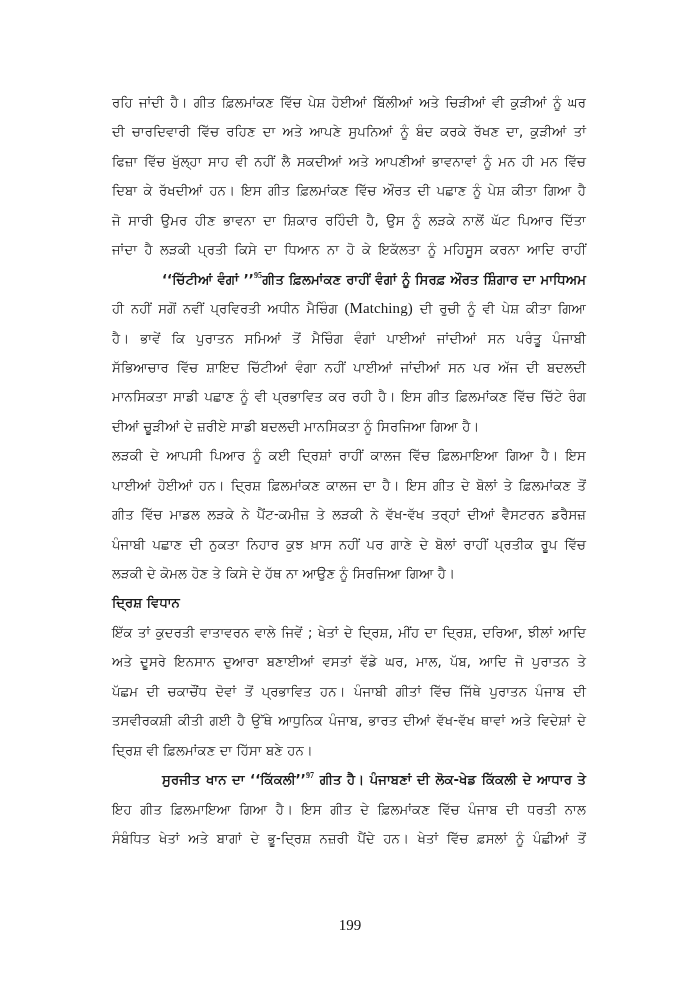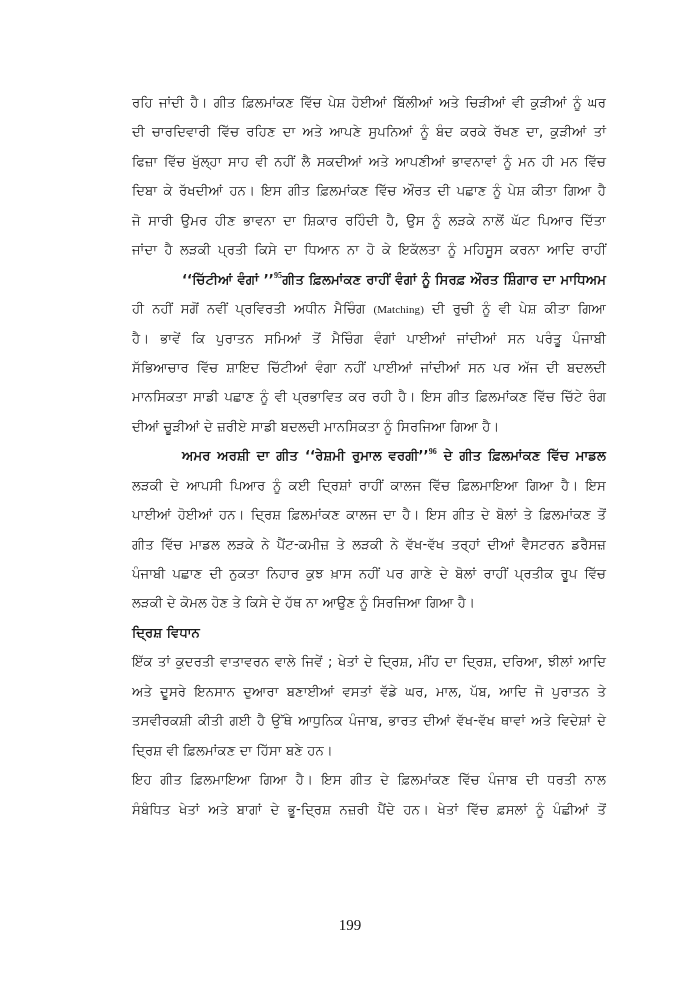--- a/index.html
+++ b/index.html
@@ -10,21 +10,21 @@
     body {
       width: 700px;
       height: 989px;
       position: relative;
       overflow: hidden;
       font-family: "DejaVu Sans", "Liberation Sans", sans-serif;
       color: #1a1a1a;
     }
     .page {
       position: absolute;
-      left: 132px;
+      left: 112px;
       top: 88px;
       width: 474px;
     }
     .line {
       display: block;
       height: 29.45px;
       line-height: 29.45px;
       font-size: 13.2px;
       white-space: nowrap;
       text-align: justify;
@@ -43,21 +43,21 @@
       text-align-last: left;
     }
     sup {
       font-family: "Liberation Serif", serif;
       font-size: 8px;
       line-height: 0;
       vertical-align: 6px;
     }
     .latin {
       font-family: "Liberation Serif", serif;
-      font-size: 11px;
+      font-size: 15px;
     }
     .page-number {
       position: absolute;
       top: 917px;
       left: 0;
       width: 700px;
       text-align: center;
       font-family: "Liberation Serif", serif;
       font-size: 15px;
       color: #111;
@@ -80,37 +80,38 @@
   <div>
     <span class="line indent"><span>‘‘ਚਿੱਟੀਆਂ ਵੰਗਾਂ ’’</span><sup>95</sup><span>ਗੀਤ ਫ਼ਿਲਮਾਂਕਣ ਰਾਹੀਂ ਵੰਗਾਂ ਨੂੰ ਸਿਰਫ਼ ਔਰਤ ਸ਼ਿੰਗਾਰ ਦਾ ਮਾਧਿਅਮ</span></span>
     <span class="line"><span>ਹੀ ਨਹੀਂ ਸਗੋਂ ਨਵੀਂ ਪ੍ਰਵਿਰਤੀ ਅਧੀਨ ਮੈਚਿੰਗ </span><span class="latin">(Matching)</span><span> ਦੀ ਰੁਚੀ ਨੂੰ ਵੀ ਪੇਸ਼ ਕੀਤਾ ਗਿਆ</span></span>
     <span class="line">ਹੈ। ਭਾਵੇਂ ਕਿ ਪੁਰਾਤਨ ਸਮਿਆਂ ਤੋਂ ਮੈਚਿੰਗ ਵੰਗਾਂ ਪਾਈਆਂ ਜਾਂਦੀਆਂ ਸਨ ਪਰੰਤੂ ਪੰਜਾਬੀ</span>
     <span class="line">ਸੱਭਿਆਚਾਰ ਵਿੱਚ ਸ਼ਾਇਦ ਚਿੱਟੀਆਂ ਵੰਗਾ ਨਹੀਂ ਪਾਈਆਂ ਜਾਂਦੀਆਂ ਸਨ ਪਰ ਅੱਜ ਦੀ ਬਦਲਦੀ</span>
     <span class="line">ਮਾਨਸਿਕਤਾ ਸਾਡੀ ਪਛਾਣ ਨੂੰ ਵੀ ਪ੍ਰਭਾਵਿਤ ਕਰ ਰਹੀ ਹੈ। ਇਸ ਗੀਤ ਫ਼ਿਲਮਾਂਕਣ ਵਿੱਚ ਚਿੱਟੇ ਰੰਗ</span>
     <span class="line last">ਦੀਆਂ ਚੂੜੀਆਂ ਦੇ ਜ਼ਰੀਏ ਸਾਡੀ ਬਦਲਦੀ ਮਾਨਸਿਕਤਾ ਨੂੰ ਸਿਰਜਿਆ ਗਿਆ ਹੈ।</span>
   </div>
 
   <div>
-    <span class="line indent"><span>ਅਮਰ ਅਰਸ਼ੀ ਦਾ ਗੀਤ ‘‘ਰੇਸ਼ਮੀ ਰੁਮਾਲ ਵਰਗੀ’’</span><sup>96</sup><span> ਦੇ ਗੀਤ ਫ਼ਿਲਮਾਂਕਣ ਵਿੱਚ ਮਾਡਲ</span></span>
     <span class="line">ਲੜਕੀ ਦੇ ਆਪਸੀ ਪਿਆਰ ਨੂੰ ਕਈ ਦ੍ਰਿਸ਼ਾਂ ਰਾਹੀਂ ਕਾਲਜ ਵਿੱਚ ਫ਼ਿਲਮਾਇਆ ਗਿਆ ਹੈ। ਇਸ</span>
     <span class="line">ਪਾਈਆਂ ਹੋਈਆਂ ਹਨ। ਦ੍ਰਿਸ਼ ਫ਼ਿਲਮਾਂਕਣ ਕਾਲਜ ਦਾ ਹੈ। ਇਸ ਗੀਤ ਦੇ ਬੋਲਾਂ ਤੇ ਫ਼ਿਲਮਾਂਕਣ ਤੋਂ</span>
     <span class="line">ਗੀਤ ਵਿੱਚ ਮਾਡਲ ਲੜਕੇ ਨੇ ਪੈਂਟ-ਕਮੀਜ਼ ਤੇ ਲੜਕੀ ਨੇ ਵੱਖ-ਵੱਖ ਤਰ੍ਹਾਂ ਦੀਆਂ ਵੈਸਟਰਨ ਡਰੈਸਜ਼</span>
     <span class="line">ਪੰਜਾਬੀ ਪਛਾਣ ਦੀ ਨੁਕਤਾ ਨਿਹਾਰ ਕੁਝ ਖ਼ਾਸ ਨਹੀਂ ਪਰ ਗਾਣੇ ਦੇ ਬੋਲਾਂ ਰਾਹੀਂ ਪ੍ਰਤੀਕ ਰੂਪ ਵਿੱਚ</span>
     <span class="line last">ਲੜਕੀ ਦੇ ਕੋਮਲ ਹੋਣ ਤੇ ਕਿਸੇ ਦੇ ਹੱਥ ਨਾ ਆਉਣ ਨੂੰ ਸਿਰਜਿਆ ਗਿਆ ਹੈ।</span>
   </div>
 
   <span class="line heading">ਦ੍ਰਿਸ਼ ਵਿਧਾਨ</span>
 
   <div>
     <span class="line">ਇੱਕ ਤਾਂ ਕੁਦਰਤੀ ਵਾਤਾਵਰਨ ਵਾਲੇ ਜਿਵੇਂ ; ਖੇਤਾਂ ਦੇ ਦ੍ਰਿਸ਼, ਮੀਂਹ ਦਾ ਦ੍ਰਿਸ਼, ਦਰਿਆ, ਝੀਲਾਂ ਆਦਿ</span>
     <span class="line">ਅਤੇ ਦੂਸਰੇ ਇਨਸਾਨ ਦੁਆਰਾ ਬਣਾਈਆਂ ਵਸਤਾਂ ਵੱਡੇ ਘਰ, ਮਾਲ, ਪੱਬ, ਆਦਿ ਜੋ ਪੁਰਾਤਨ ਤੇ</span>
+    <span class="line">ਪੱਛਮ ਦੀ ਚਕਾਚੌਂਧ ਦੋਵਾਂ ਤੋਂ ਪ੍ਰਭਾਵਿਤ ਹਨ। ਪੰਜਾਬੀ ਗੀਤਾਂ ਵਿੱਚ ਜਿੱਥੇ ਪੁਰਾਤਨ ਪੰਜਾਬ ਦੀ</span>
     <span class="line">ਤਸਵੀਰਕਸ਼ੀ ਕੀਤੀ ਗਈ ਹੈ ਉੱਥੇ ਆਧੁਨਿਕ ਪੰਜਾਬ, ਭਾਰਤ ਦੀਆਂ ਵੱਖ-ਵੱਖ ਥਾਵਾਂ ਅਤੇ ਵਿਦੇਸ਼ਾਂ ਦੇ</span>
     <span class="line last">ਦ੍ਰਿਸ਼ ਵੀ ਫ਼ਿਲਮਾਂਕਣ ਦਾ ਹਿੱਸਾ ਬਣੇ ਹਨ।</span>
   </div>
 
   <div>
+    <span class="line indent"><span>ਸੁਰਜੀਤ ਖਾਨ ਦਾ ‘‘ਕਿੱਕਲੀ’’</span><sup>97</sup><span> ਗੀਤ ਹੈ। ਪੰਜਾਬਣਾਂ ਦੀ ਲੋਕ-ਖੇਡ ਕਿੱਕਲੀ ਦੇ ਆਧਾਰ ਤੇ</span></span>
     <span class="line">ਇਹ ਗੀਤ ਫ਼ਿਲਮਾਇਆ ਗਿਆ ਹੈ। ਇਸ ਗੀਤ ਦੇ ਫ਼ਿਲਮਾਂਕਣ ਵਿੱਚ ਪੰਜਾਬ ਦੀ ਧਰਤੀ ਨਾਲ</span>
     <span class="line">ਸੰਬੰਧਿਤ ਖੇਤਾਂ ਅਤੇ ਬਾਗਾਂ ਦੇ ਭੂ-ਦ੍ਰਿਸ਼ ਨਜ਼ਰੀ ਪੈਂਦੇ ਹਨ। ਖੇਤਾਂ ਵਿੱਚ ਫ਼ਸਲਾਂ ਨੂੰ ਪੰਛੀਆਂ ਤੋਂ</span>
   </div>
 
 </div>
 
 <div class="page-number">199</div>
 
 </body></html>

